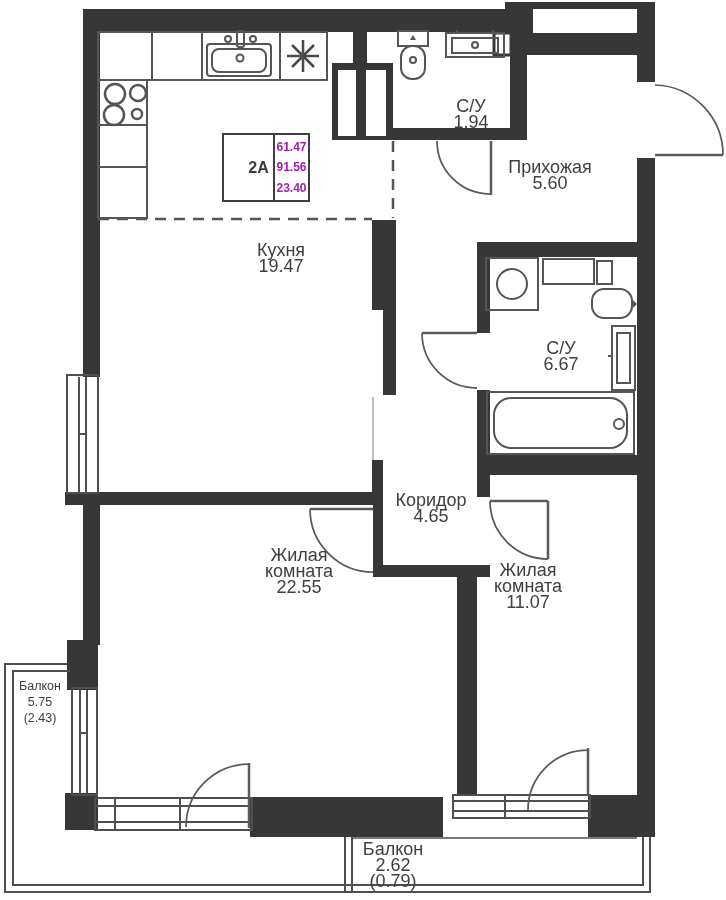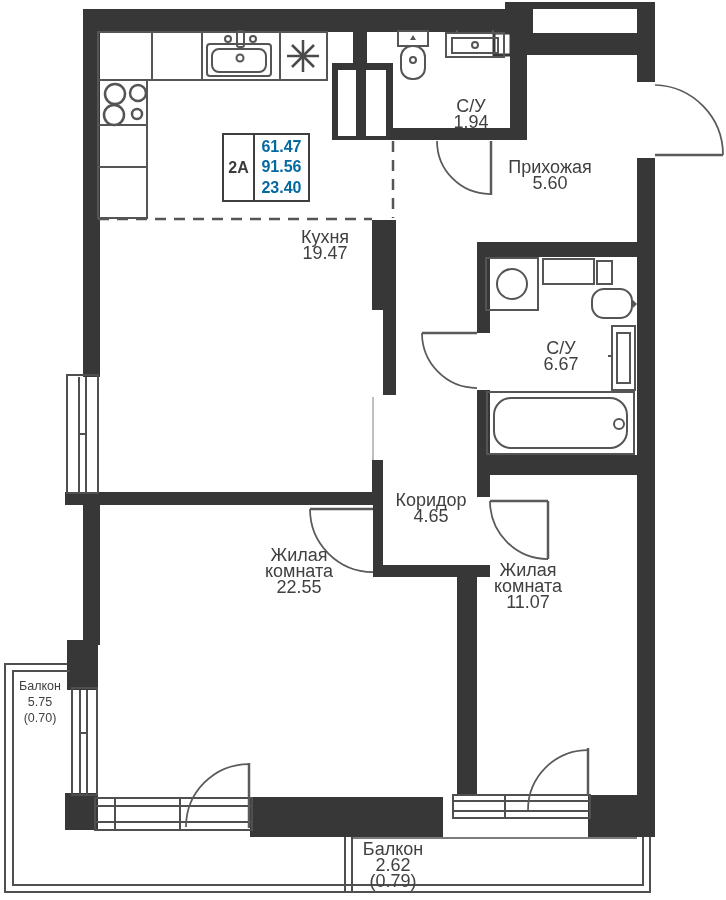--- a/index.html
+++ b/index.html
@@ -4,23 +4,23 @@
 <style>
   html,body{margin:0;padding:0;background:#ffffff;}
   #stage{position:relative;width:726px;height:900px;background:#ffffff;overflow:hidden;
          font-family:"Liberation Sans", sans-serif;}
   #plan-svg{position:absolute;left:0;top:0;}
   .lbl{position:absolute;transform:translateX(-50%);text-align:center;color:#404040;
        font-size:18px;font-weight:500;line-height:16px;white-space:nowrap;}
   .info-box{position:absolute;left:222px;top:133px;width:84px;height:65px;
             border:2px solid #3f3f3f;display:flex;background:#fff;}
   .info-box .cell-type{width:29px;border-right:2px solid #3f3f3f;display:flex;
-            align-items:center;justify-content:center;font-size:16px;font-weight:600;color:#3b3b3b;}
+            align-items:center;justify-content:center;font-size:16px;font-weight:600;color:#3b3b3b;margin-left:20px;}
   .info-box .cell-areas{flex:1;display:flex;flex-direction:column;justify-content:space-around;
-            align-items:center;font-size:16px;font-weight:600;color:#0369a1;padding:2px 0;}
+            align-items:center;font-size:12px;font-weight:600;color:#a21caf;padding:2px 0;}
 </style>
 </head>
 <body>
 
 <div id="stage">
 
   <svg id="plan-svg" width="726" height="900" viewBox="0 0 726 900">
 
     <g fill="#373737" stroke="none">
       <rect x="83" y="9" width="437" height="23"></rect>
@@ -190,21 +190,21 @@
 
   <div class="info-box">
     <div class="cell-type">2А</div>
     <div class="cell-areas">
       <span>61.47</span>
       <span>91.56</span>
       <span>23.40</span>
     </div>
   </div>
 
-  <div class="lbl" style="left:281px;top:229px;margin-left:44px;">
+  <div class="lbl" style="left:281px;top:242px;">
     <span style="display:block">Кухня</span>
     <span style="display:block">19.47</span>
   </div>
 
   <div class="lbl" style="left:471px;top:98px;">
     <span style="display:block">С/У</span>
     <span style="display:block">1.94</span>
   </div>
 
   <div class="lbl" style="left:550px;top:159px;">
@@ -230,21 +230,21 @@
 
   <div class="lbl" style="left:528px;top:562px;">
     <span style="display:block">Жилая</span>
     <span style="display:block">комната</span>
     <span style="display:block">11.07</span>
   </div>
 
   <div class="lbl" style="left:40px;top:678px;font-size:12.5px;">
     <span style="display:block">Балкон</span>
     <span style="display:block">5.75</span>
-    <span style="display:block">(0.70)</span>
+    <span style="display:block">(2.43)</span>
   </div>
 
   <div class="lbl" style="left:393px;top:841px;">
     <span style="display:block">Балкон</span>
     <span style="display:block">2.62</span>
     <span style="display:block">(0.79)</span>
   </div>
 
 </div>
 

